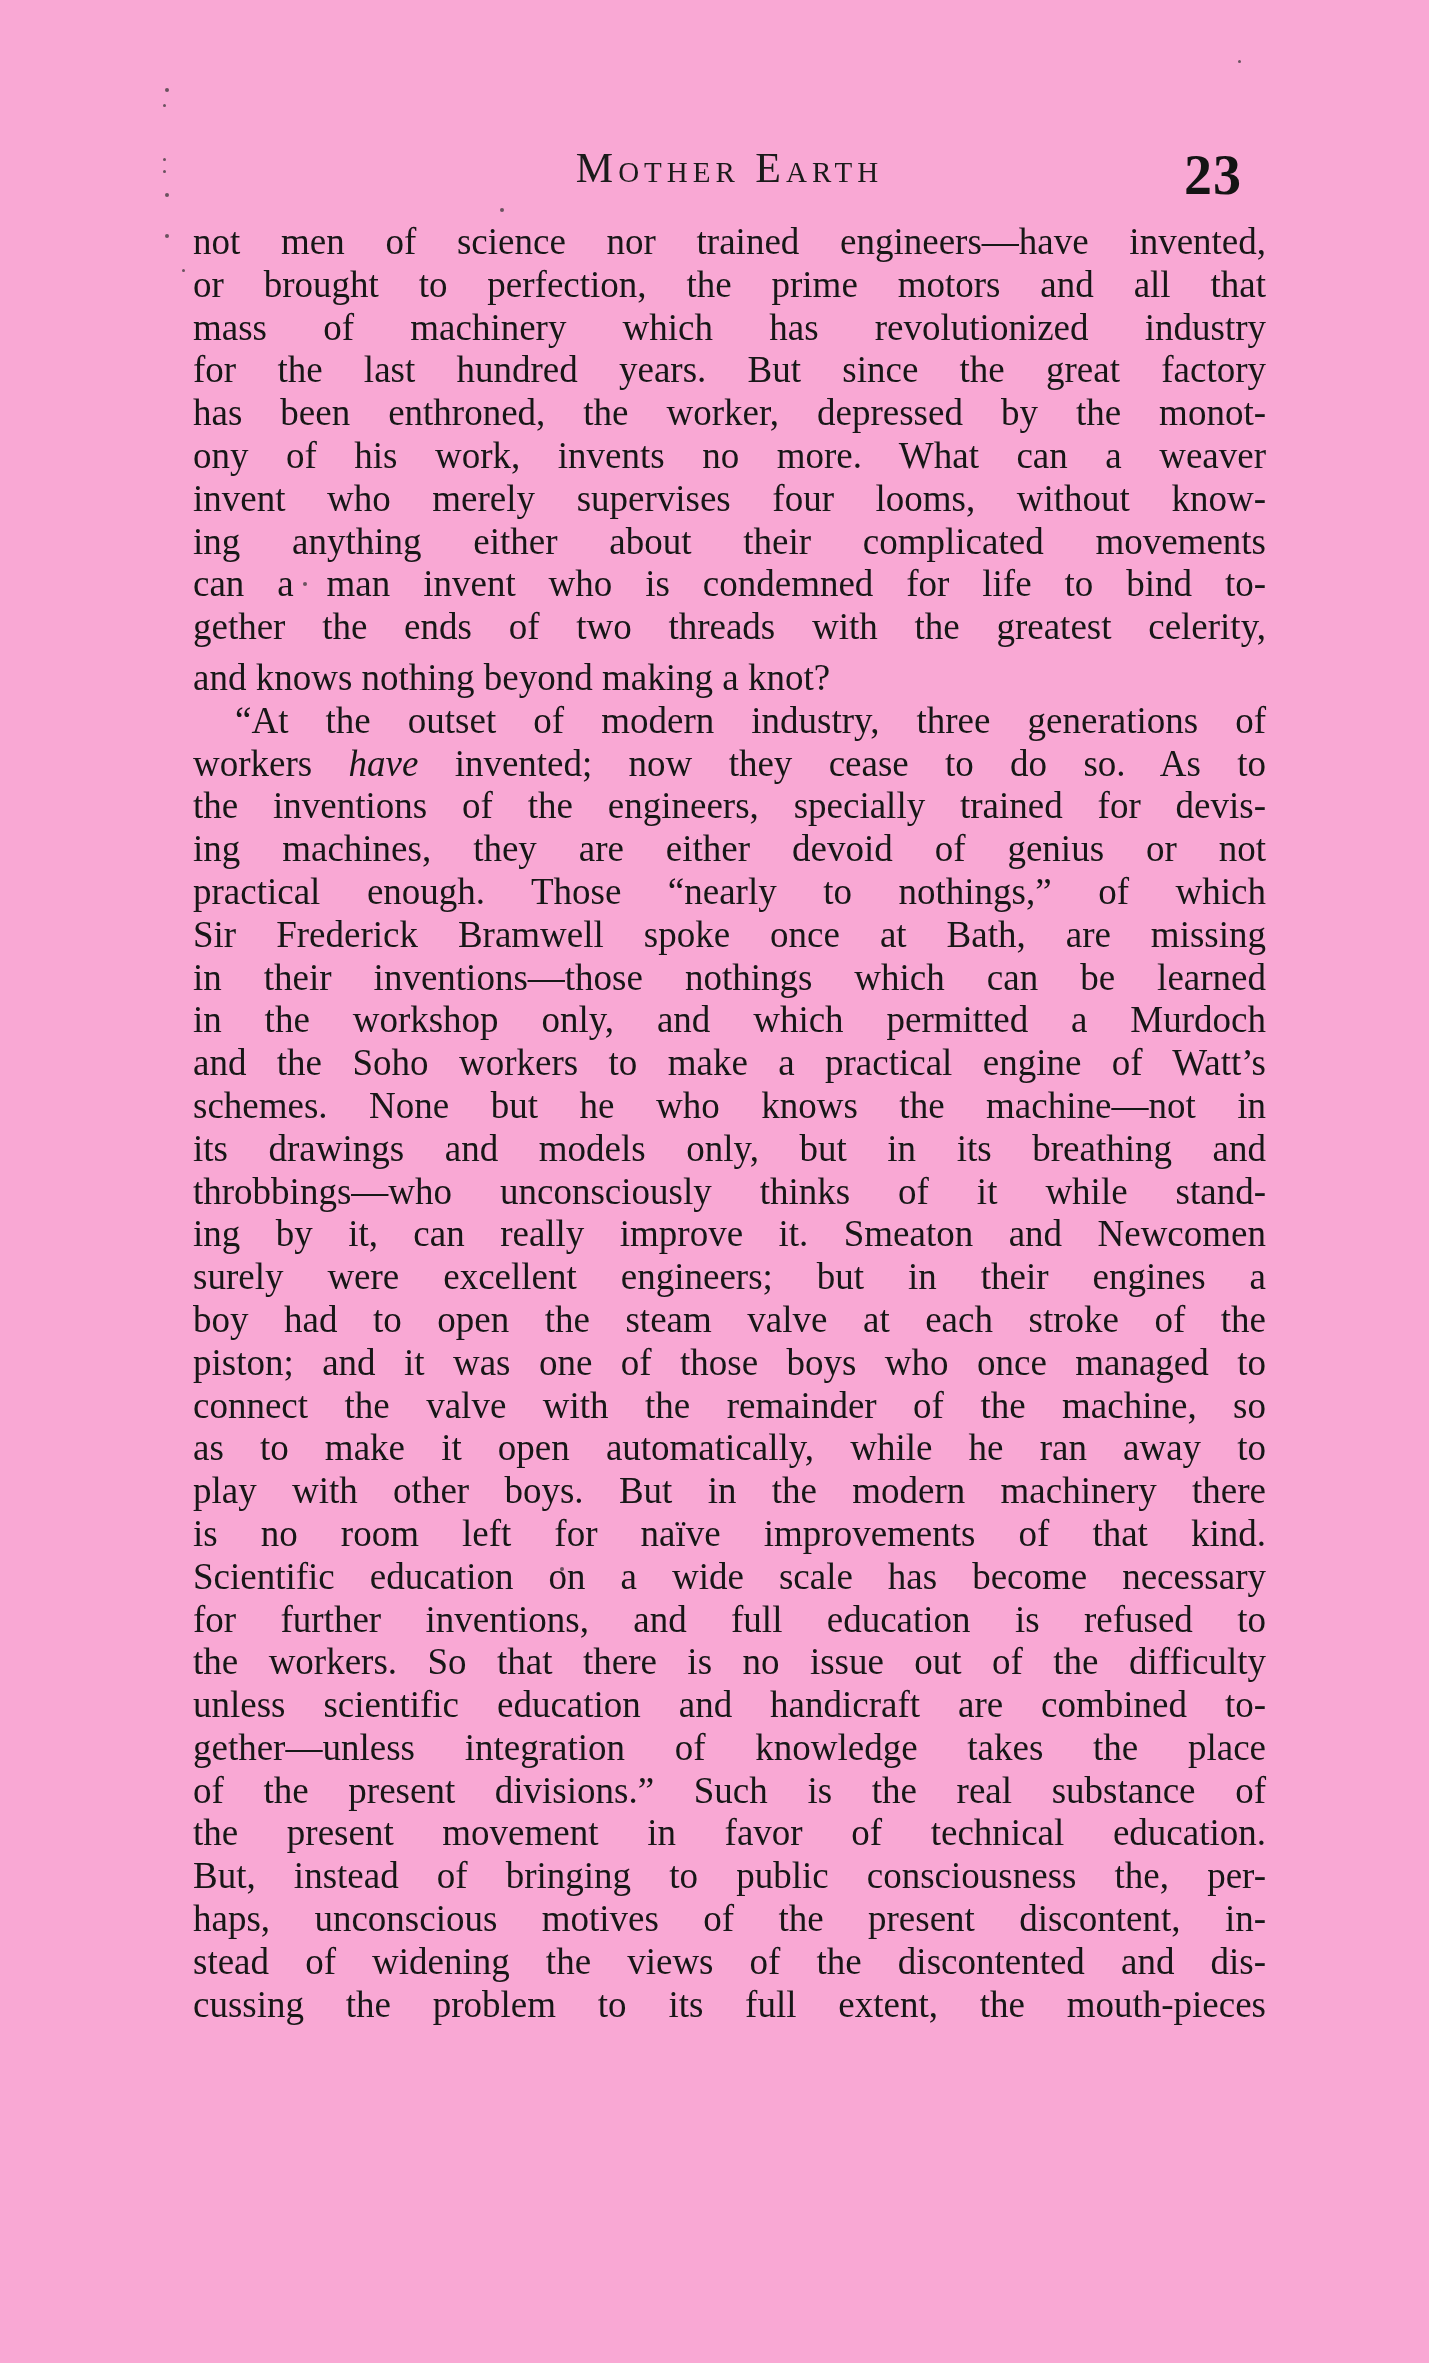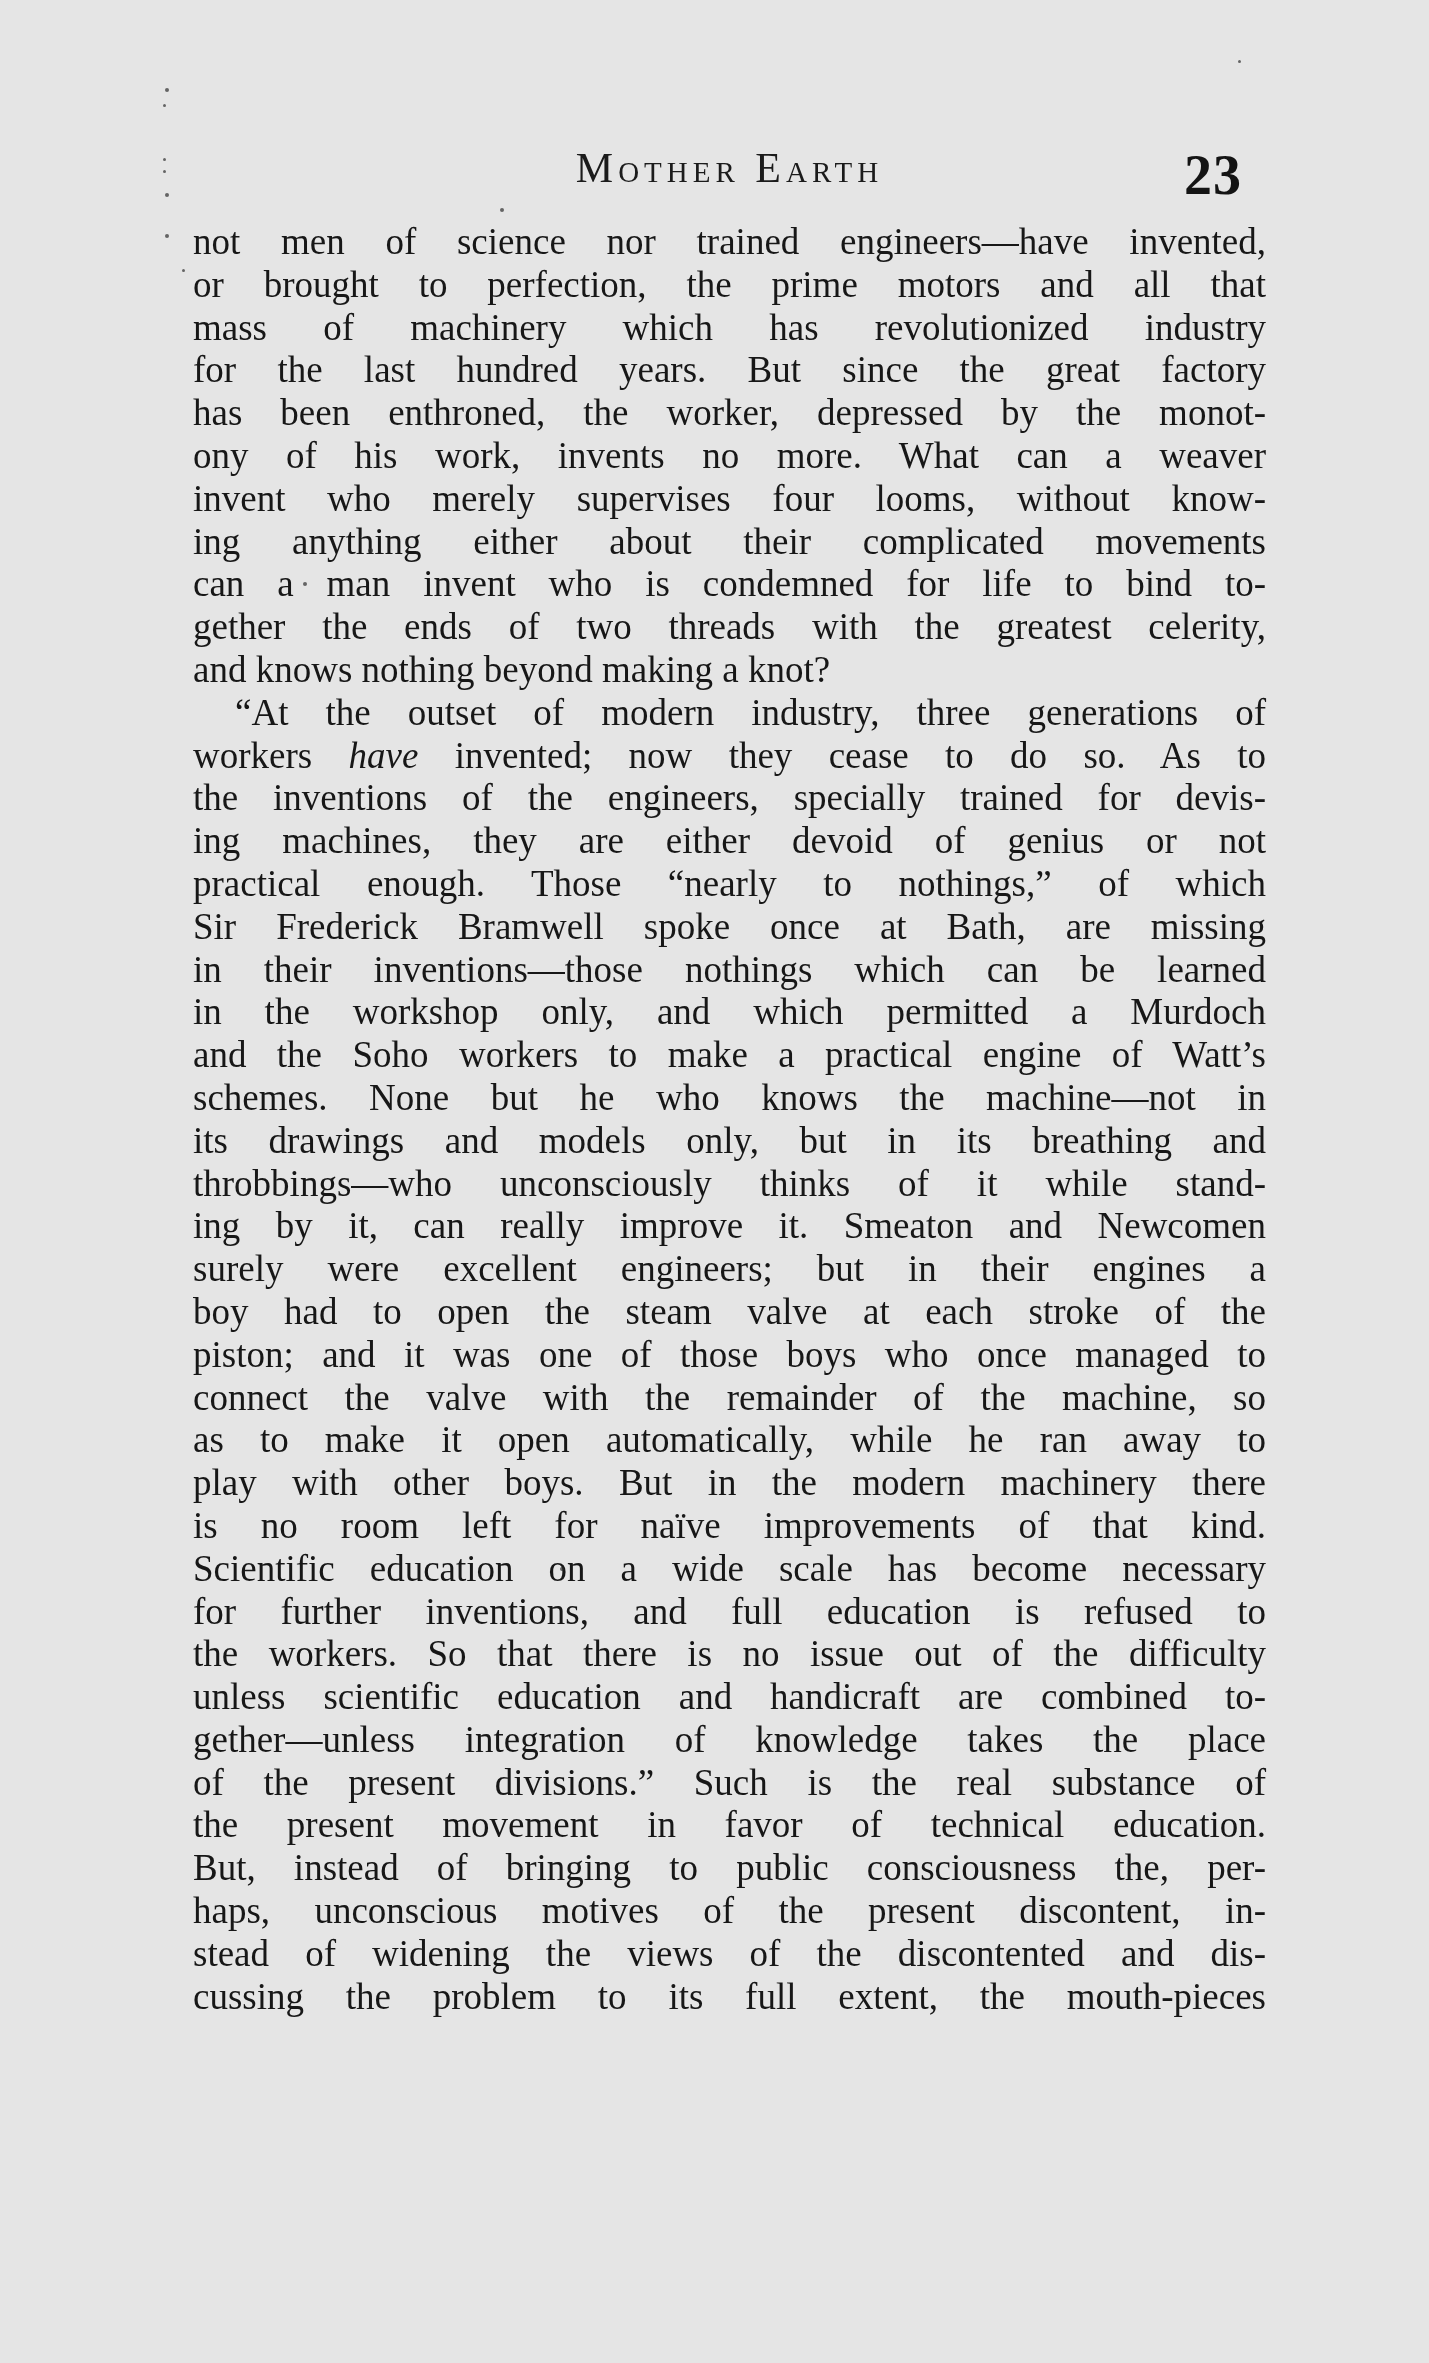--- a/index.html
+++ b/index.html
@@ -4,21 +4,21 @@
 <style>
   html, body {
     margin: 0;
     padding: 0;
     background: #ffffff;
   }
   .page {
     position: relative;
     width: 1429px;
     height: 2363px;
-    background: #e5e5e5;
+    background: #f9a8d4;
     font-family: "Liberation Serif", "DejaVu Serif", serif;
     color: #1a1a1a;
     overflow: hidden;
   }
   .header-title {
     position: absolute;
     top: 147px;
     left: 193px;
     width: 1073px;
     text-align: center;
@@ -49,20 +49,21 @@
     line-height: 42.8px;
     color: #171717;
   }
   .line {
     text-align: justify;
     text-align-last: justify;
     white-space: normal;
   }
   .line.no-just {
     text-align-last: left;
+    margin-top: 8px;
   }
   .line.indent {
     text-indent: 42px;
   }
   .line em {
     font-style: italic;
   }
   .speck {
     position: absolute;
     background: #2e2e2e;

